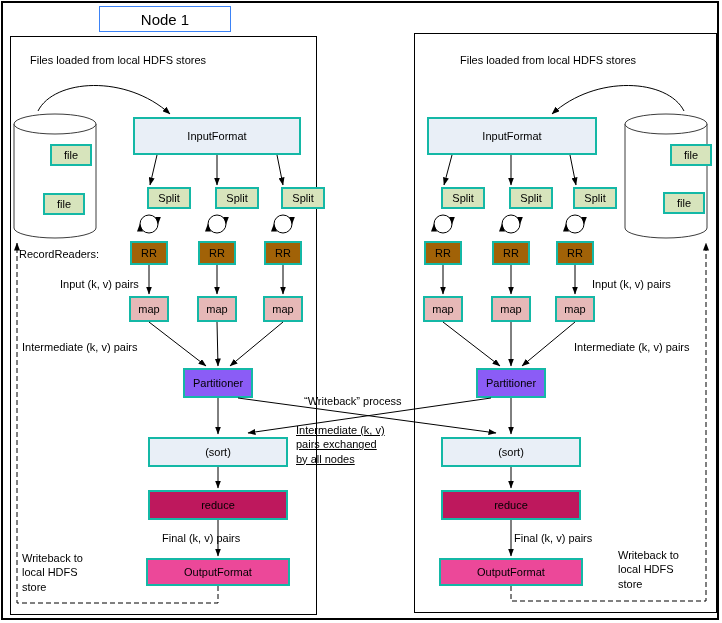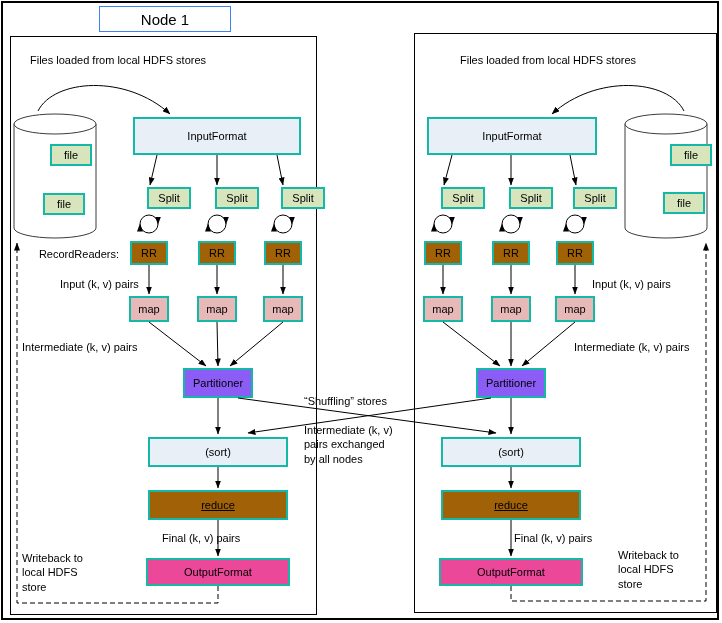--- a/index.html
+++ b/index.html
@@ -2,27 +2,27 @@
 <html><head>
 <meta charset="utf-8">
 <style>
   html,body{margin:0;padding:0;background:#fff;}
   .stage{position:relative;width:722px;height:623px;background:#fff;font-family:"Liberation Sans",sans-serif;color:#000;overflow:hidden;}
   .frame{position:absolute;left:1px;top:1px;width:718px;height:619px;border:2px solid #000;box-sizing:border-box;}
   .node{position:absolute;border:1px solid #000;box-sizing:border-box;background:transparent;}
   .title{position:absolute;border:1px solid #3b82f6;box-sizing:border-box;background:#fff;display:flex;align-items:center;justify-content:center;font-size:15px;}
   .box{position:absolute;border:2px solid #14b8a6;box-sizing:border-box;display:flex;align-items:center;justify-content:center;font-size:11px;line-height:1;}
   .lbl{position:absolute;font-size:11px;text-align:left;line-height:1.3;white-space:pre-line;}
-  .lbl.left{text-align:right;}
+  .lbl.left{text-align:left;}
   .f-green{background:#d7e4bc;margin-left:20px;}
   .f-blue{background:#a16207;}
   .f-blue2{background:#e9eff7;}
   .f-pink{background:#e6b8b7;}
   .f-gray{background:#8b5cf6;}
-  .f-purple{background:#a16207;text-decoration:underline;}
+  .f-purple{background:#be185d;}
   .f-peach{background:#ec4899;}
   svg.layer{position:absolute;left:0;top:0;pointer-events:none;}
   svg.layer path, svg.layer ellipse{vector-effect:non-scaling-stroke;}
 </style>
 </head>
 <body>
 
 <div class="stage">
 
   <div class="frame"></div>
@@ -108,22 +108,22 @@
   <div class="box f-purple" style="left:441px;top:490px;width:140px;height:30px;">reduce</div>
 
   <div class="lbl" style="left:514px;top:531px;width:104px;">Final (k, v) pairs</div>
 
   <div class="box f-peach" style="left:439px;top:558px;width:144px;height:28px;">OutputFormat</div>
 
   <div class="lbl" style="left:618px;top:548px;width:88px;">Writeback to
 local HDFS
 store</div>
 
-  <div class="lbl" style="left:304px;top:394px;width:116px;">“Shuffling” stores</div>
-  <div class="lbl" style="left:304px;top:423px;width:114px;">Intermediate (k, v)
+  <div class="lbl" style="left:304px;top:394px;width:116px;">“Writeback” process</div>
+  <div class="lbl" style="left:296px;top:423px;width:114px;text-decoration:underline;">Intermediate (k, v)
 pairs exchanged
 by all nodes</div>
 
   <svg class="layer" width="722" height="623">
     <defs>
       <marker id="ah" viewBox="0 0 8 6" refX="7.5" refY="3" markerWidth="8" markerHeight="6" orient="auto">
         <path d="M0,0 L8,3 L0,6 Z" fill="#000"></path>
       </marker>
     </defs>
     <g fill="none" stroke="#000" stroke-width="1">

